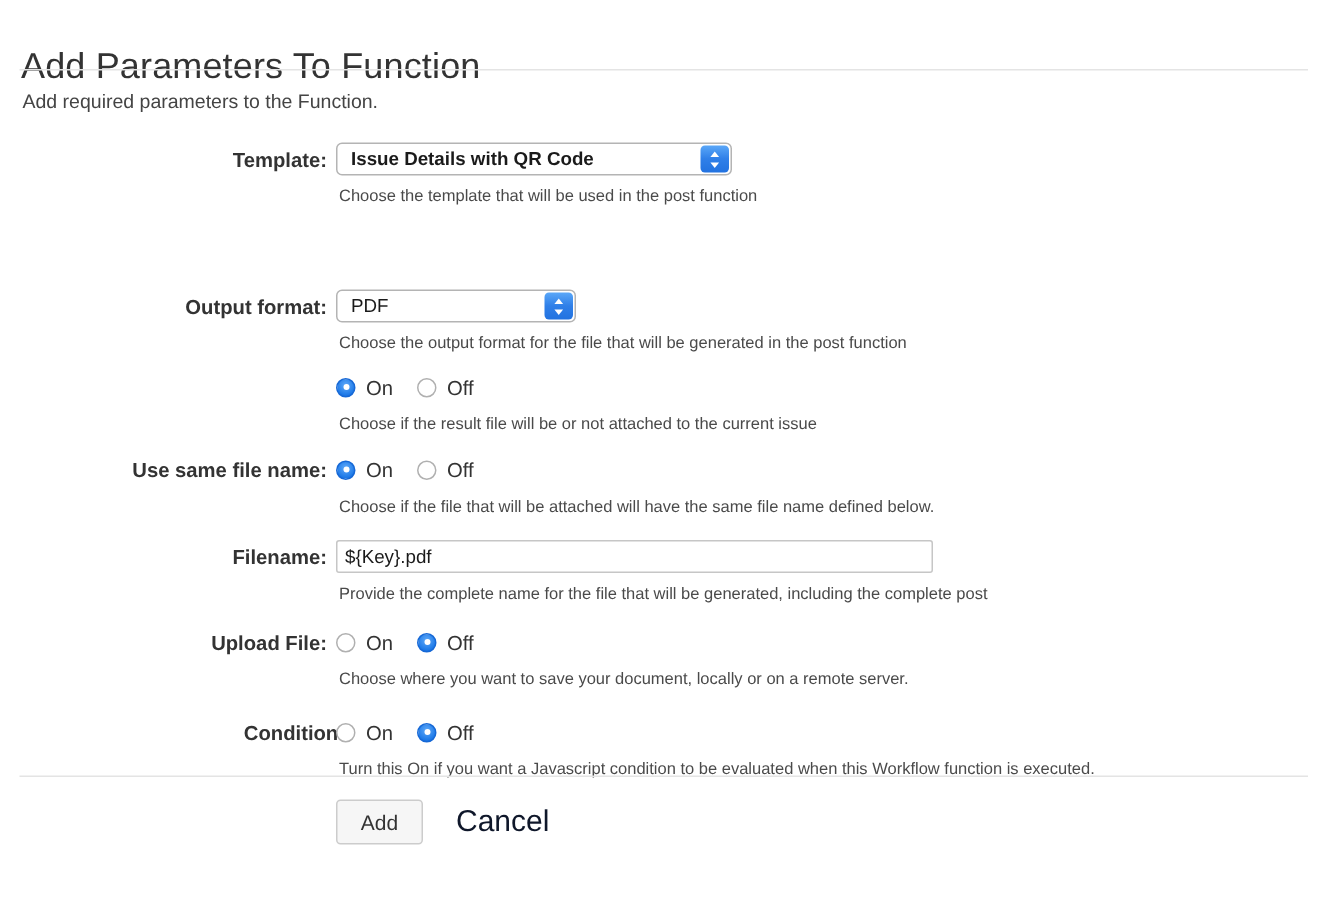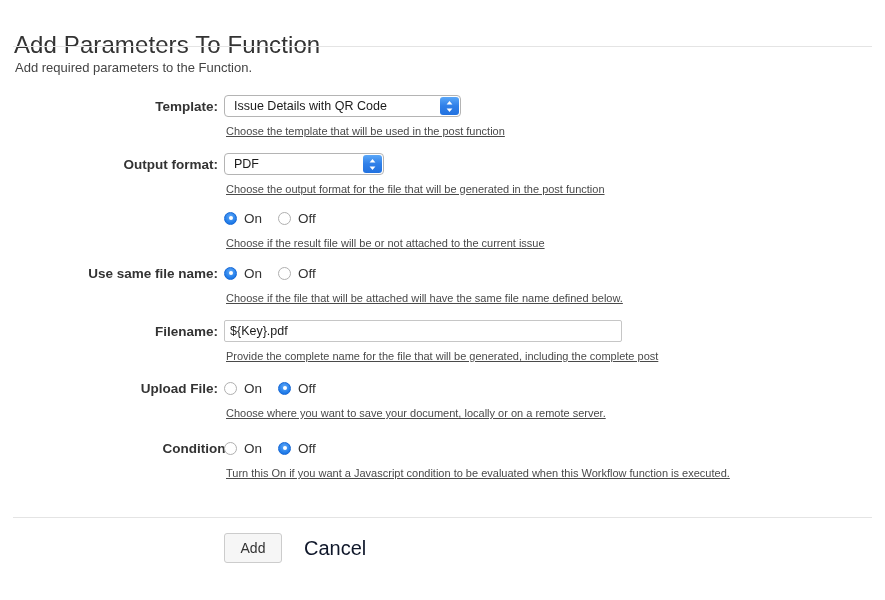--- a/index.html
+++ b/index.html
@@ -74,21 +74,20 @@
   .field-control {
     position: absolute;
     left: 224px;
   }
   .field-help {
     position: absolute;
     left: 226px;
     font-size: 11px;
     color: #4a4a4a;
     white-space: nowrap;
-    text-decoration: underline;
   }
 
   
   .mac-select {
     display: inline-flex;
     align-items: stretch;
     height: 22px;
     border: 1px solid #b4b4b4;
     border-radius: 4px;
     background: #ffffff;
@@ -108,21 +107,21 @@
   .mac-select .sel-arrow {
     width: 19px;
     flex: 0 0 19px;
     background: linear-gradient(to bottom, #5aa7f8 0%, #2f7fe8 50%, #2f7fe8 51%, #2272e0 100%);
     display: flex;
     align-items: center;
     justify-content: center;
     border-radius: 3px;
     margin: 1px 1px 1px 0;
   }
-  .mac-select.wide { width: 237px; }
+  .mac-select.wide { width: 264px; font-weight: bold; }
   .mac-select.narrow { width: 160px; }
 
   
   .radio-group {
     display: flex;
     align-items: center;
     height: 20px;
   }
   .radio-opt {
     display: flex;
@@ -237,21 +236,21 @@
             <svg width="11" height="15" viewBox="0 0 11 15" aria-hidden="true">
               <path d="M5.5 2 L8.4 5.6 L2.6 5.6 Z" fill="#ffffff"></path>
               <path d="M5.5 13 L8.4 9.4 L2.6 9.4 Z" fill="#ffffff"></path>
             </svg>
           </span>
         </div>
       </div>
       <div class="field-help" style="top:33px;">Choose the template that will be used in the post function</div>
     </div>
 
-    <div class="field-row" style="height:55px;">
+    <div class="field-row" style="height:55px;margin-top:40px;">
       <div class="field-label" style="top:7px;">Output format:</div>
       <div class="field-control" style="top:3px;">
         <div class="mac-select narrow">
           <span class="sel-text">PDF</span>
           <span class="sel-arrow">
             <svg width="11" height="15" viewBox="0 0 11 15" aria-hidden="true">
               <path d="M5.5 2 L8.4 5.6 L2.6 5.6 Z" fill="#ffffff"></path>
               <path d="M5.5 13 L8.4 9.4 L2.6 9.4 Z" fill="#ffffff"></path>
             </svg>
           </span>

